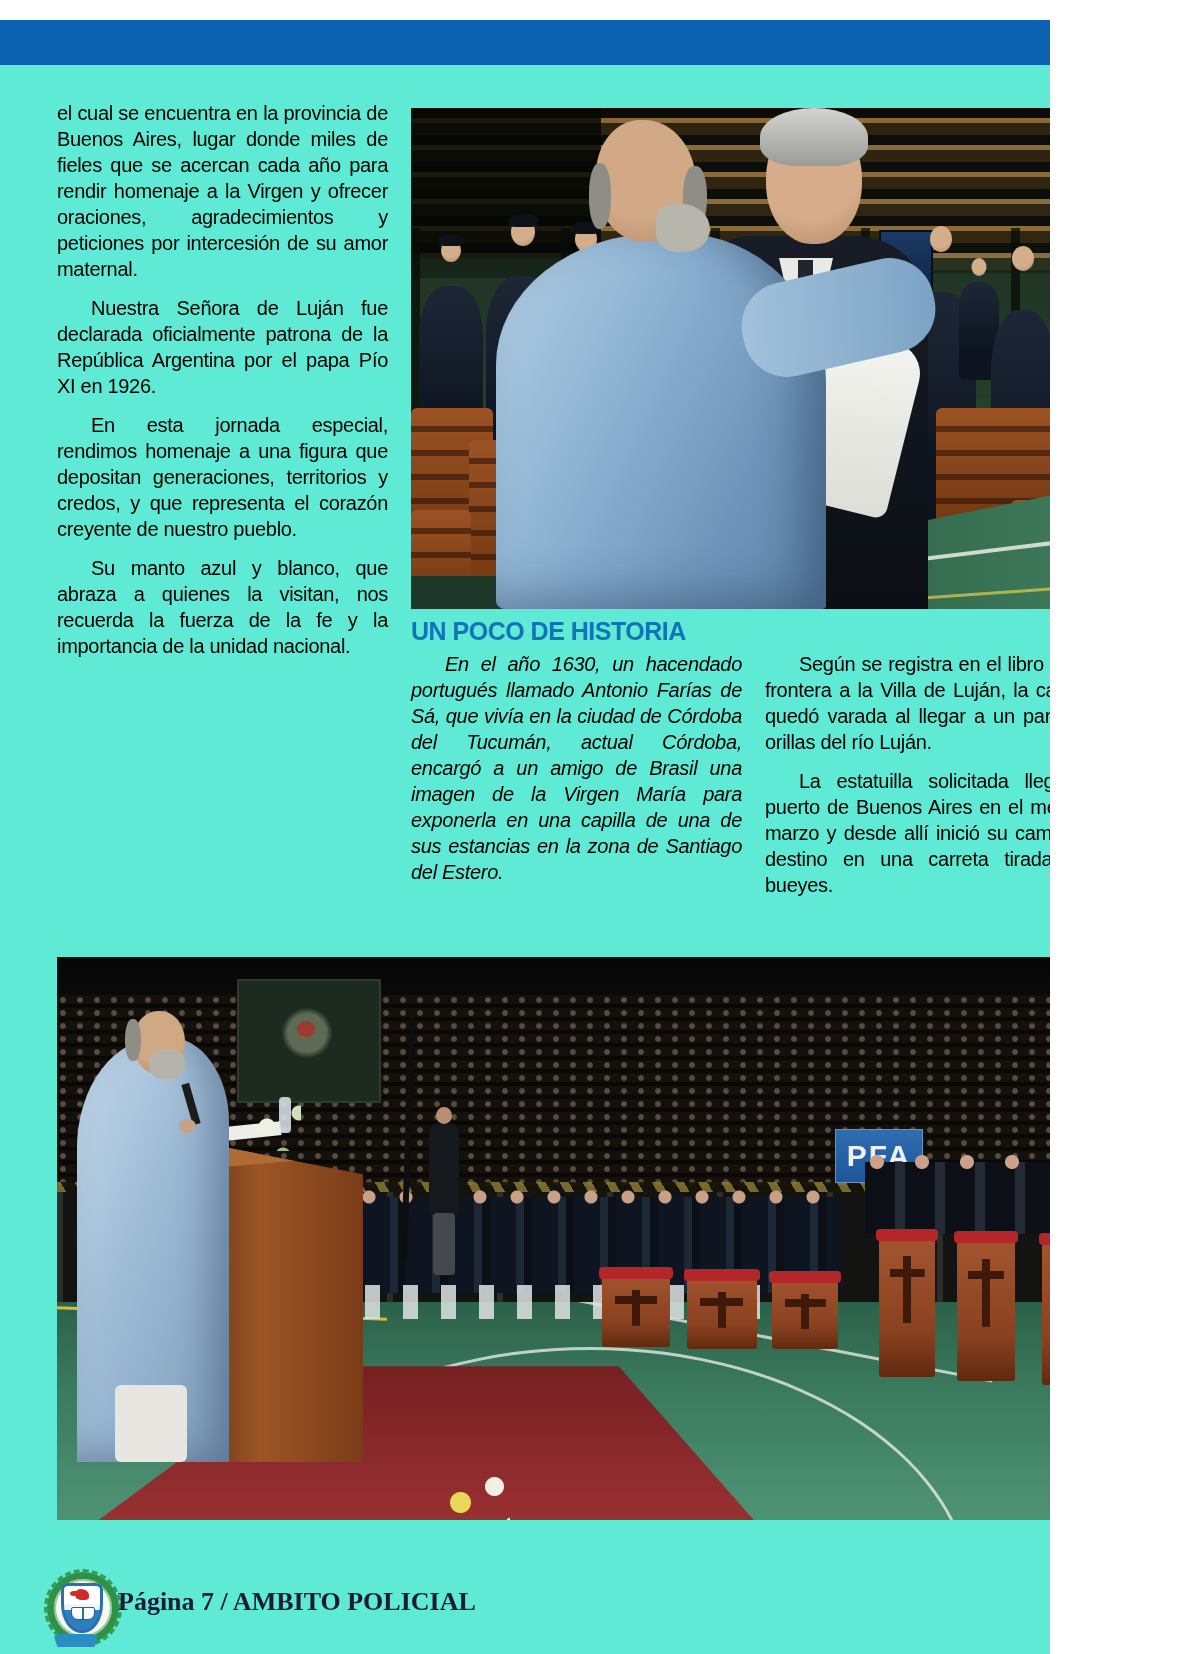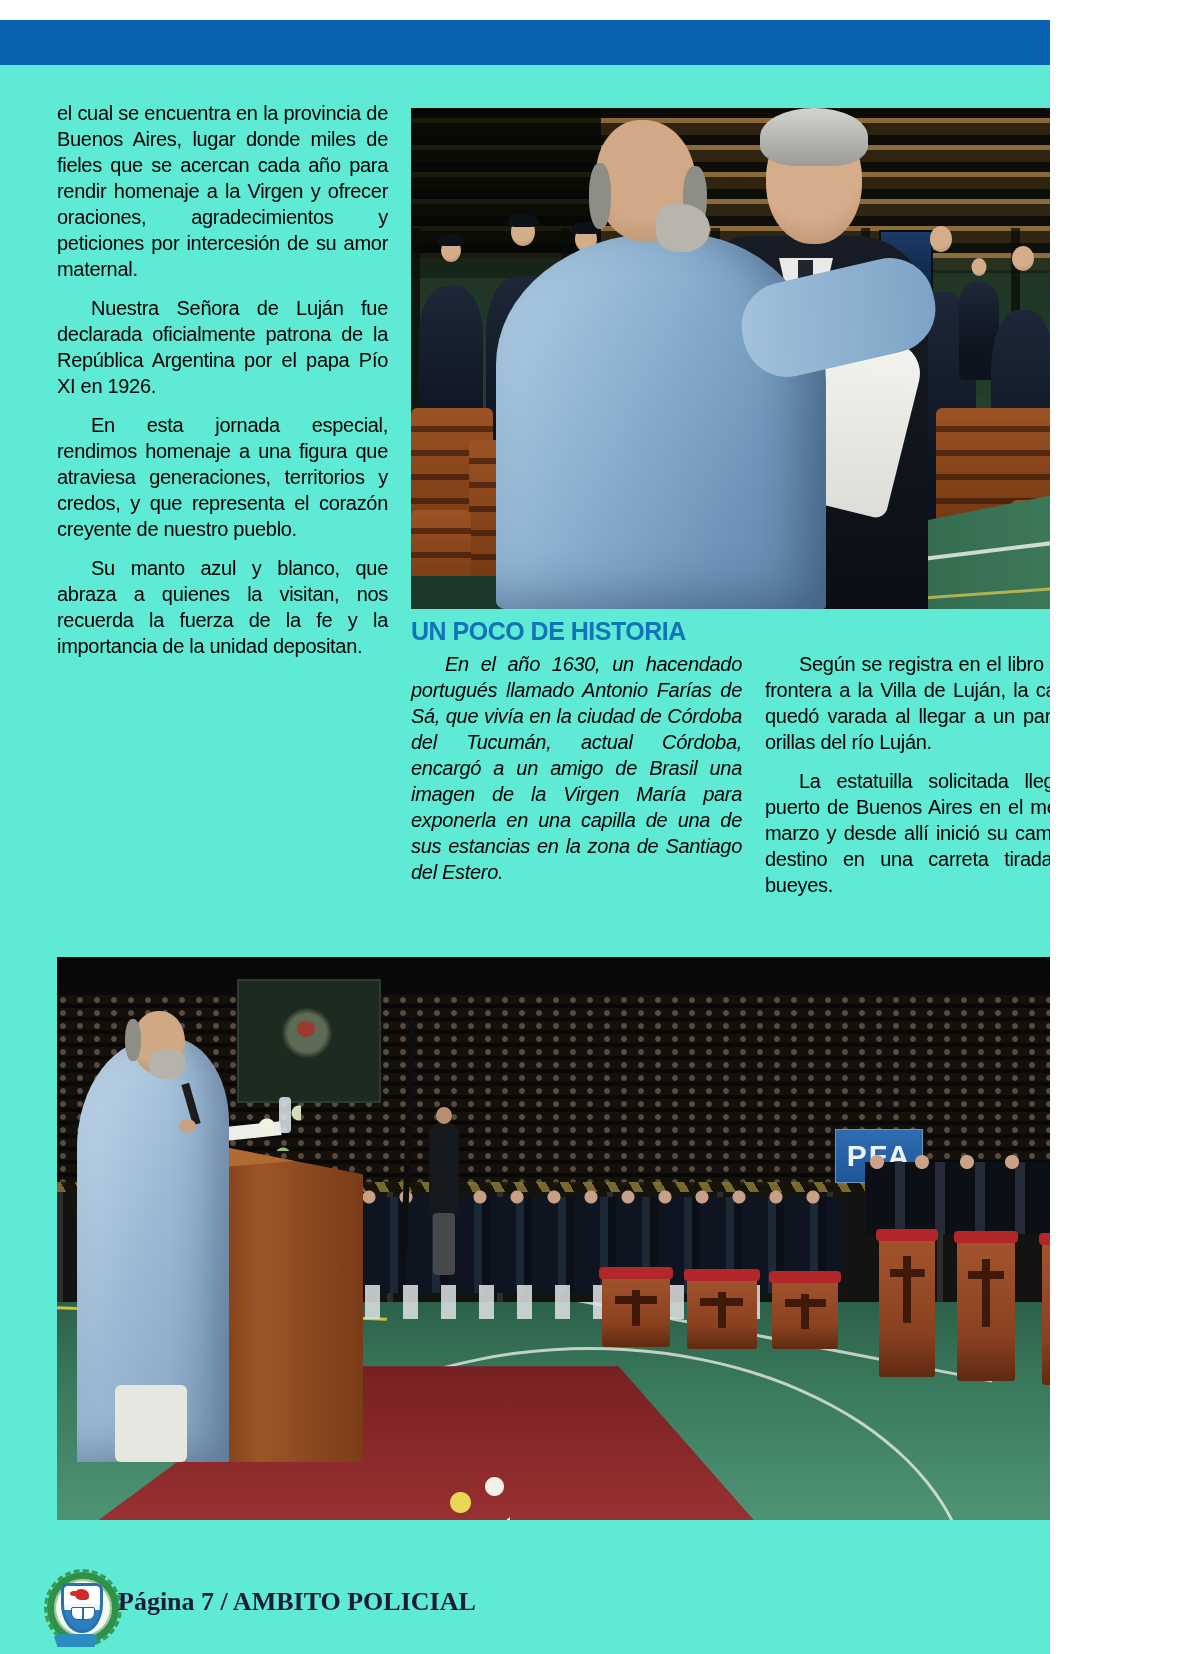--- a/index.html
+++ b/index.html
@@ -198,22 +198,22 @@
 </head>
 <body>
 
 <div class="page">
 
   <div class="top-bar"></div>
 
   <div class="col col-left">
     <p class="no-indent">el cual se encuentra en la provincia de Buenos Aires, lugar donde miles de fieles que se acercan cada año para rendir homenaje a la Virgen y ofrecer oraciones, agradecimientos y peticiones por intercesión de su amor maternal.</p>
     <p>Nuestra Señora de Luján fue declarada oficialmente patrona de la República Argentina por el papa Pío XI en 1926.</p>
-    <p>En esta jornada especial, rendimos homenaje a una figura que atraviesa generaciones, territorios y credos, y que representa el corazón creyente de nuestro pueblo.</p>
-    <p>Su manto azul y blanco, que abraza a quienes la visitan, nos recuerda la fuerza de la fe y la importancia de la unidad depositan.</p>
+    <p>En esta jornada especial, rendimos homenaje a una figura que depositan generaciones, territorios y credos, y que representa el corazón creyente de nuestro pueblo.</p>
+    <p>Su manto azul y blanco, que abraza a quienes la visitan, nos recuerda la fuerza de la fe y la importancia de la unidad nacional.</p>
   </div>
 
   <div class="photo photo-top" title="Sacerdote con manto celeste mariano saluda con un abrazo a un comisario general de la Policía Federal durante la ceremonia, rodeados de oficiales uniformados en el gimnasio">
     <div class="tp-bg"></div>
     <div class="tp-bleachers"></div>
     <div class="tp-dark-tl"></div>
     <div class="tp-wall"></div>
     <div class="tp-posts"></div>
     <div class="tp-screen"></div>
     <div class="tp-sign"></div>

